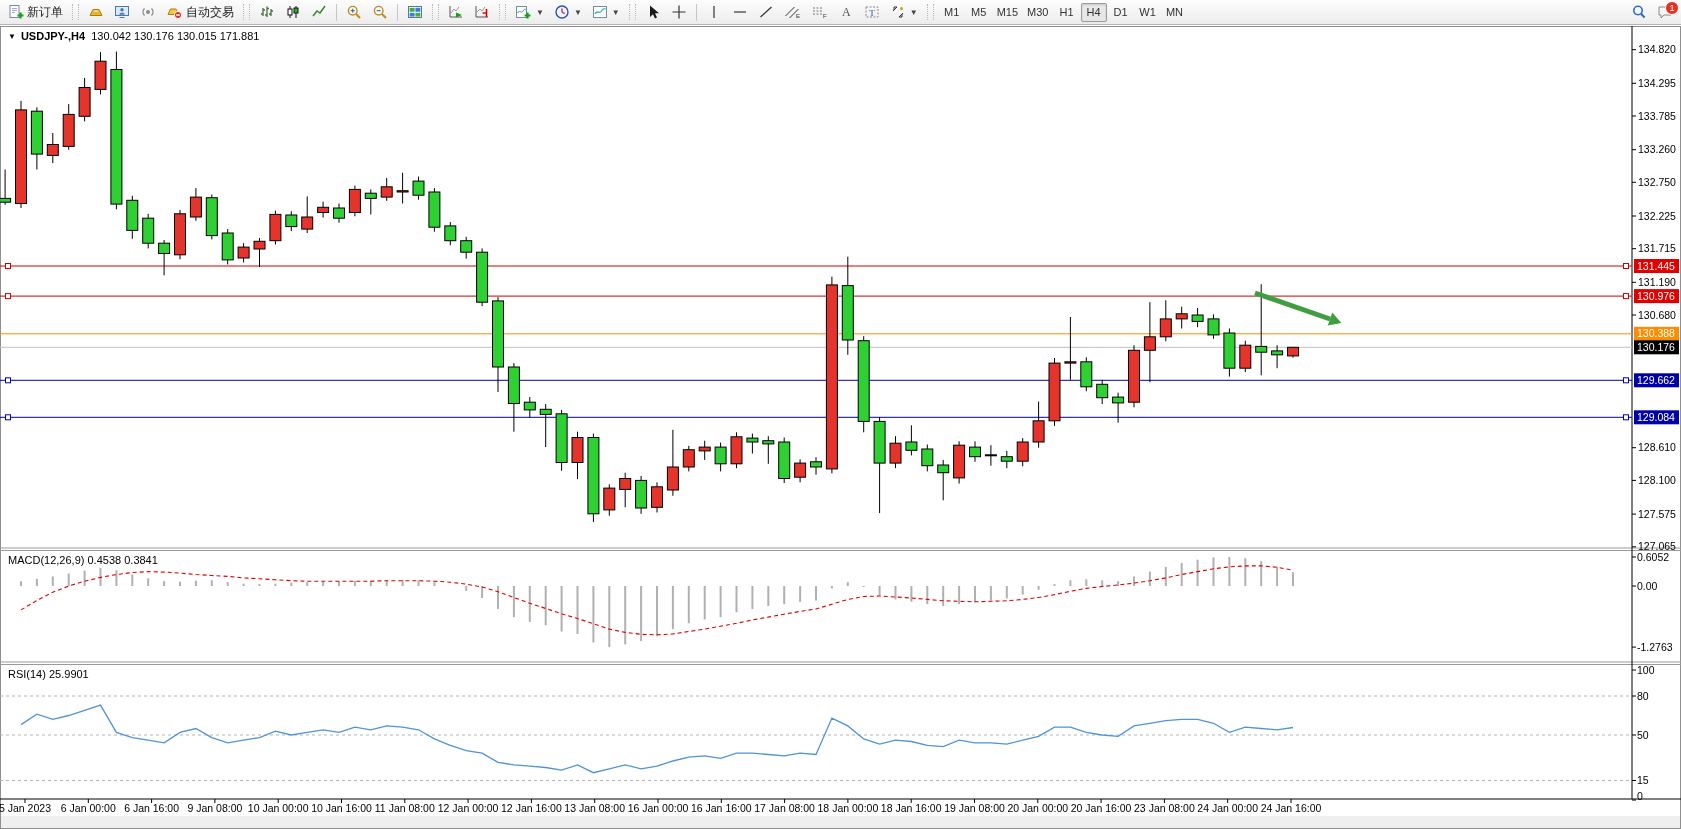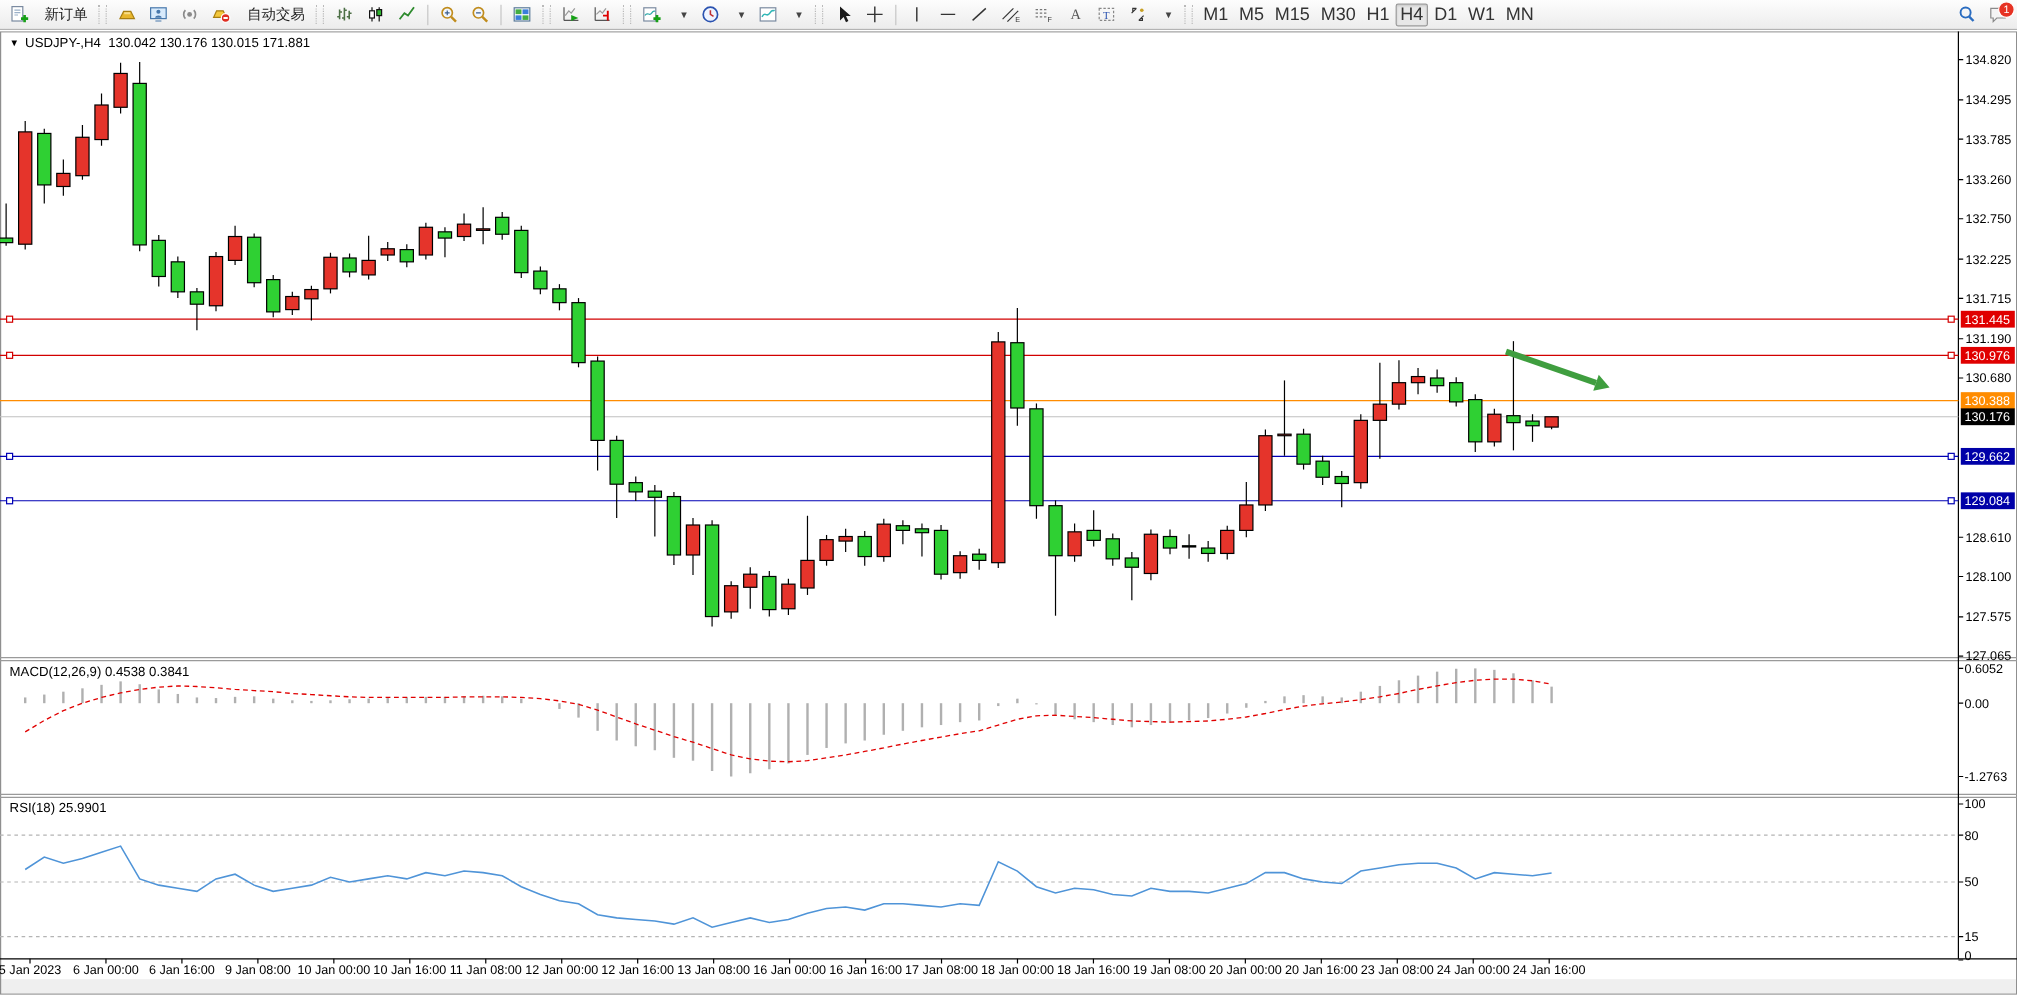--- a/index.html
+++ b/index.html
@@ -2,39 +2,39 @@
 <html><head>
 <meta charset="utf-8">
 <style>
   html,body{margin:0;padding:0;background:#fff;width:1681px;height:829px;overflow:hidden;
     font-family:"Liberation Sans",sans-serif;-webkit-font-smoothing:antialiased;}
   
   .toolbar{position:absolute;left:0;top:0;width:1681px;height:25px;box-sizing:border-box;
     background:linear-gradient(#fdfdfd,#ececec);border-bottom:1px solid #b3b3b3;
     display:flex;align-items:center;padding:0 4px;gap:2px;z-index:5;}
   .tbtn{height:21px;min-width:22px;display:inline-flex;align-items:center;justify-content:center;
-    gap:13px;border:1px solid transparent;border-radius:2px;background:transparent;
+    gap:3px;border:1px solid transparent;border-radius:2px;background:transparent;
     font-size:12px;color:#222;padding:0 3px;cursor:default;}
   .tbtn svg{display:block}
   .caret{font-size:8px;color:#444;margin-left:1px}
   .grip{width:5px;height:16px;border-left:1px dotted #b9b9b9;border-right:1px dotted #b9b9b9;margin:0 3px}
   .vsep{width:1px;height:17px;background:#c6c6c6;margin:0 3px}
   .tfb{height:19px;min-width:26px;border:1px solid transparent;background:transparent;
-    font-size:15px;color:#333;padding:0 3px;border-radius:2px}
+    font-size:11px;color:#333;padding:0 3px;border-radius:2px}
   .tfb.active{background:#e7e7e7;border:1px solid #9a9a9a;box-shadow:inset 0 1px 2px #00000022}
   .spacer{flex:1}
   .chatwrap{position:relative;width:24px;height:21px;display:flex;align-items:center;justify-content:center}
   .badge{position:absolute;top:-1px;right:-2px;background:#e63223;color:#fff;font-size:9px;
     width:12px;height:12px;border-radius:50%;display:flex;align-items:center;justify-content:center;border:1px solid #fff}
   
   #chartwin{position:absolute;left:0;top:26px;width:1681px;height:803px;}
   #plot{position:absolute;left:0;top:0;}
   .overlabel{position:absolute;font-size:11px;color:#000;white-space:pre;z-index:3;}
   .tri{font-size:8px;margin-right:5px;position:relative;top:-1px}
-  .b{font-weight:normal}
+  .b{font-weight:bold}
 </style>
 </head>
 <body>
 
 <div class="toolbar">
   <button class="tbtn">
     <svg width="16" height="16">
         <rect x="2" y="1.5" width="9" height="12" fill="#fff" stroke="#7a8aa0"></rect>
         <path d="M4 4.5h5M4 6.5h5M4 8.5h3" stroke="#9ab0c8" fill="none"></path>
         <path d="M9.5 11.5h6M12.5 8.5v6" stroke="#16a016" stroke-width="2.2" fill="none"></path>
@@ -627,14 +627,14 @@
     <g id="g-objects">
         <line x1="1255" y1="293" x2="1330" y2="319" stroke="#3f9e3f" stroke-width="5"></line>
         <polygon points="1341.3380343819836,322.93051858575427 1327.7071974916432,325.6138533894904 1332.2928025083568,312.3861466105096" fill="#3f9e3f"></polygon>
       </g>
   </svg>
 
   <div class="overlabel" style="left:8px;top:4px"><span class="tri">▼</span><span class="b">USDJPY-,H4</span><span>  </span><span>130.042 130.176 130.015 171.881</span></div>
 
   <div class="overlabel" style="left:8px;top:528px"><span>MACD(12,26,9)</span><span> </span><span>0.4538</span><span> </span><span>0.3841</span></div>
 
-  <div class="overlabel" style="left:8px;top:642px"><span>RSI(18)</span><span> </span><span>25.9901</span></div>
+  <div class="overlabel" style="left:8px;top:642px"><span>RSI(14)</span><span> </span><span>25.9901</span></div>
 </div>
 
 </body></html>

